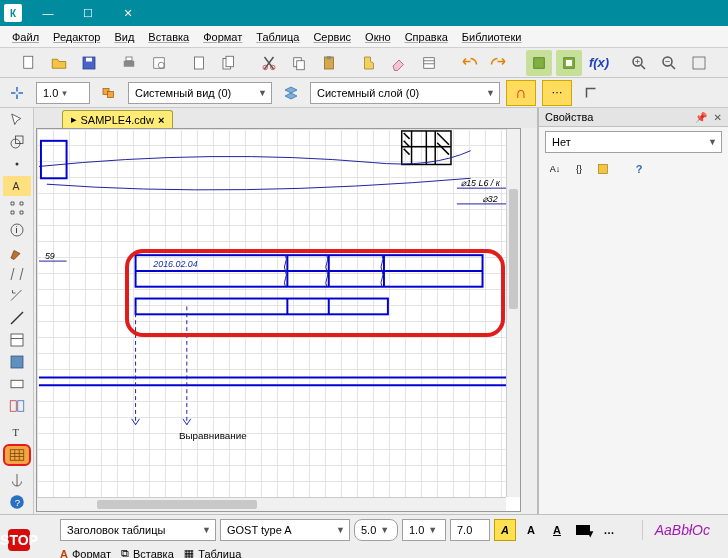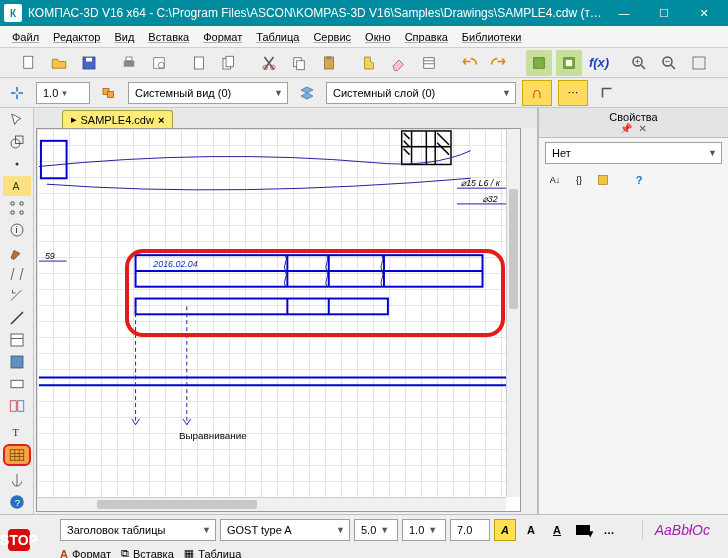--- a/index.html
+++ b/index.html
@@ -29,21 +29,21 @@
 .tab { background:#ffec77; border:1px solid #a0a040; border-bottom:none; padding:2px 8px; display:flex; align-items:center; gap:4px; font-size:11px; height:18px; border-radius:3px 3px 0 0;}
 .tab .x { font-weight:bold;}
 .canvas-wrap { flex:1; background:#fff; position:relative; overflow:hidden; border:1px solid #999; margin:0 16px 2px 2px;}
 .grid { position:absolute; left:0; top:0; right:14px; bottom:14px; background-image: linear-gradient(#e4e4e4 1px, transparent 1px), linear-gradient(90deg, #e4e4e4 1px, transparent 1px); background-size:16px 16px; background-color:#fff;}
 .drawing { position:absolute; inset:0;}
 .scrollbar-v { position:absolute; right:0; top:0; bottom:14px; width:14px; background:#f0f0f0; border-left:1px solid #ccc;}
 .scrollbar-h { position:absolute; left:0; right:14px; bottom:0; height:14px; background:#f0f0f0; border-top:1px solid #ccc;}
 .thumb-v { position:absolute; top:60px; height:120px; left:2px; right:2px; background:#c8c8c8; border-radius:2px;}
 .thumb-h { position:absolute; left:60px; width:160px; top:2px; bottom:2px; background:#c8c8c8; border-radius:2px;}
 .props { width:190px; background:#f5f5f5; border-left:1px solid #bbb; display:flex; flex-direction:column;}
-.props .ph { background:#e4e4e4; padding:3px 6px; font-size:11px; display:flex; align-items:center; justify-content:space-between; border-bottom:1px solid #c0c0c0;flex-direction:column;}
+.props .ph { background:#e4e4e4; padding:3px 6px; font-size:11px; display:flex; align-items:center; justify-content:space-between; border-bottom:1px solid #c0c0c0;}
 .props .ph-icons { display:flex; gap:6px; font-size:10px; color:#555;}
 .props .pdrop { margin:4px 6px; }
 .props .ptool { display:flex; gap:4px; padding:2px 6px; align-items:center;}
 .props .ptool .pbtn { width:20px; height:20px; display:flex;align-items:center;justify-content:center;}
 .bottom-toolbar { height:50px; background:#eee; border-top:1px solid #c0c0c0; display:flex; align-items:center; padding:2px 4px; gap:4px; position:relative;}
 .bottom-toolbar .row1 { position:absolute; top:4px; left:60px; right:6px; display:flex; align-items:center; gap:4px;}
 .bottom-toolbar .row2 { position:absolute; bottom:4px; left:60px; display:flex; align-items:center; gap:10px; font-size:11px;}
 .stopbtn { width:22px;height:22px; background:#d60b0b; border-radius:4px; color:#fff; font-size:14px; display:flex;align-items:center;justify-content:center; font-weight:bold; margin-left:4px;}
 .fmt-btn { width:22px; height:22px; display:flex; align-items:center; justify-content:center; border:1px solid transparent; font-weight:bold;}
 .yellowbtn{ background:#ffdc5e; border:1px solid #cfa800; width:30px; height:26px; display:flex; align-items:center; justify-content:center;}
@@ -53,21 +53,20 @@
 .thin-blue { stroke:#2020a0; stroke-width:1; fill:none;}
 .black-line{ stroke:#000; stroke-width:1.5; fill:none;}
 .dash { stroke-dasharray:4 3;}
 .tabsub { display:flex; align-items:center; gap:4px;}
 </style>
 </head>
 <body>
 
 <div class="titlebar">
   <div class="app-icon">К</div>
-  <div class="title-text">КОМПАС-3D V16  x64 - C:\Program Files\ASCON\KOMPAS-3D V16\Samples\Drawings\SAMPLE4.cdw (то…</div>
   <div class="win-btns">
     <div class="win-btn">—</div>
     <div class="win-btn">☐</div>
     <div class="win-btn">✕</div>
   </div>
 </div>
 
 <div class="menubar">
   <span class="mi">Файл</span>
   <span class="mi">Редактор</span>
@@ -217,21 +216,21 @@
   <div class="dropdown" style="width:54px;">
       <span>1.0</span>
       <span class="chev">▾</span>
     </div>
   <div class="tbtn">
       <svg viewBox="0 0 24 24">
         <rect x="4" y="6" width="8" height="8" fill="#f4a444" stroke="#a06000"></rect>
         <rect x="10" y="10" width="8" height="8" fill="#f4a444" stroke="#a06000"></rect>
       </svg>
     </div>
-  <div class="dropdown" style="width:160px;">
+  <div class="dropdown" style="width:144px;">
       <span>Системный вид (0)</span>
       <span style="flex:1"></span>
       <span class="chev">▼</span>
     </div>
   <div class="tbtn">
       <svg viewBox="0 0 24 24">
         <path d="M12 4l8 4-8 4-8-4z M12 12l8 4-8 4-8-4z" fill="#7ab0e0" stroke="#3a70a0"></path>
       </svg>
     </div>
   <div class="dropdown" style="width:190px;">
@@ -468,21 +467,21 @@
     <div class="dropdown" style="width:156px;">
         <span>Заголовок таблицы</span>
         <span style="flex:1"></span>
         <span class="chev">▼</span>
       </div>
     <div class="dropdown" style="width:130px;">
         <span>GOST type A</span>
         <span style="flex:1"></span>
         <span class="chev">▼</span>
       </div>
-    <div class="dropdown" style="width:44px;">
+    <div class="dropdown" style="width:44px;border-radius:8px;">
         <span>5.0</span>
         <span class="chev">▼</span>
       </div>
     <div class="dropdown" style="width:44px;">
         <span>1.0</span>
         <span class="chev">▼</span>
       </div>
     <div class="dropdown" style="width:40px;">
         <span>7.0</span>
       </div>

